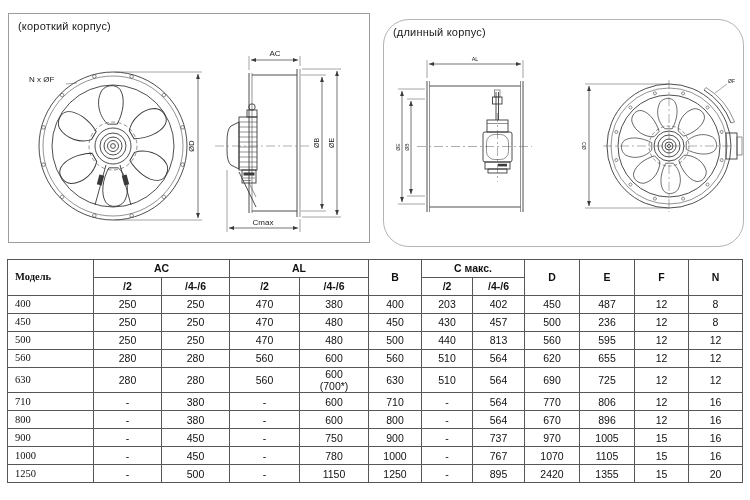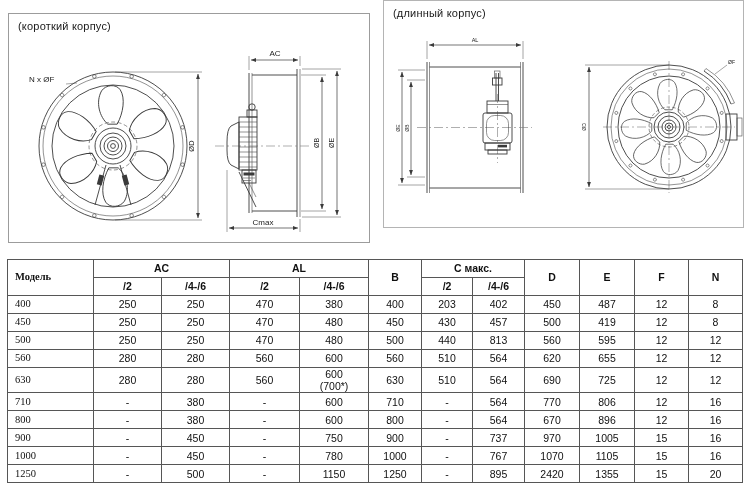--- a/index.html
+++ b/index.html
@@ -2,21 +2,21 @@
 <html><head>
 <meta charset="utf-8">
 <style>
   html,body{margin:0;padding:0;}
   body{
     width:750px;height:500px;position:relative;overflow:hidden;
     background:#ffffff;font-family:"Liberation Sans",sans-serif;color:#111;
   }
   .panel{position:absolute;background:#fff;border:1px solid #9c9c9c;}
   #panel-short{left:8px;top:13px;width:360px;height:228px;}
-  #panel-long{left:383px;top:0;width:359px;height:226px;border-color:#b4b4b4;}
+  #panel-long{left:383px;top:19px;width:359px;height:226px;border-color:#b4b4b4;border-radius:26px;}
   .panel-title{position:absolute;left:9px;top:6px;font-size:11px;color:#1a1a1a;letter-spacing:.2px;}
   svg.draw{position:absolute;left:0;top:0;}
   .ln{stroke:#3a3a3a;stroke-width:.9;fill:none;}
   .thin{stroke:#4a4a4a;stroke-width:.6;fill:none;}
   .ext{stroke:#5a5a5a;stroke-width:.55;fill:none;}
   .dim{stroke:#3a3a3a;stroke-width:.7;fill:none;}
   .cl{stroke:#787878;stroke-width:.6;fill:none;stroke-dasharray:9 3 2 3;}
   .fillrect{fill:#3a3a3a;stroke:none;}
   svg text{fill:#1b1b1b;}
   table#dims{
@@ -304,21 +304,21 @@
       <tr>
         <td class="left">450</td>
         <td>250</td>
         <td>250</td>
         <td>470</td>
         <td>480</td>
         <td>450</td>
         <td>430</td>
         <td>457</td>
         <td>500</td>
-        <td>419</td>
+        <td>236</td>
         <td>12</td>
         <td>8</td>
       </tr>
       <tr>
         <td class="left">500</td>
         <td>250</td>
         <td>250</td>
         <td>470</td>
         <td>480</td>
         <td>500</td>

